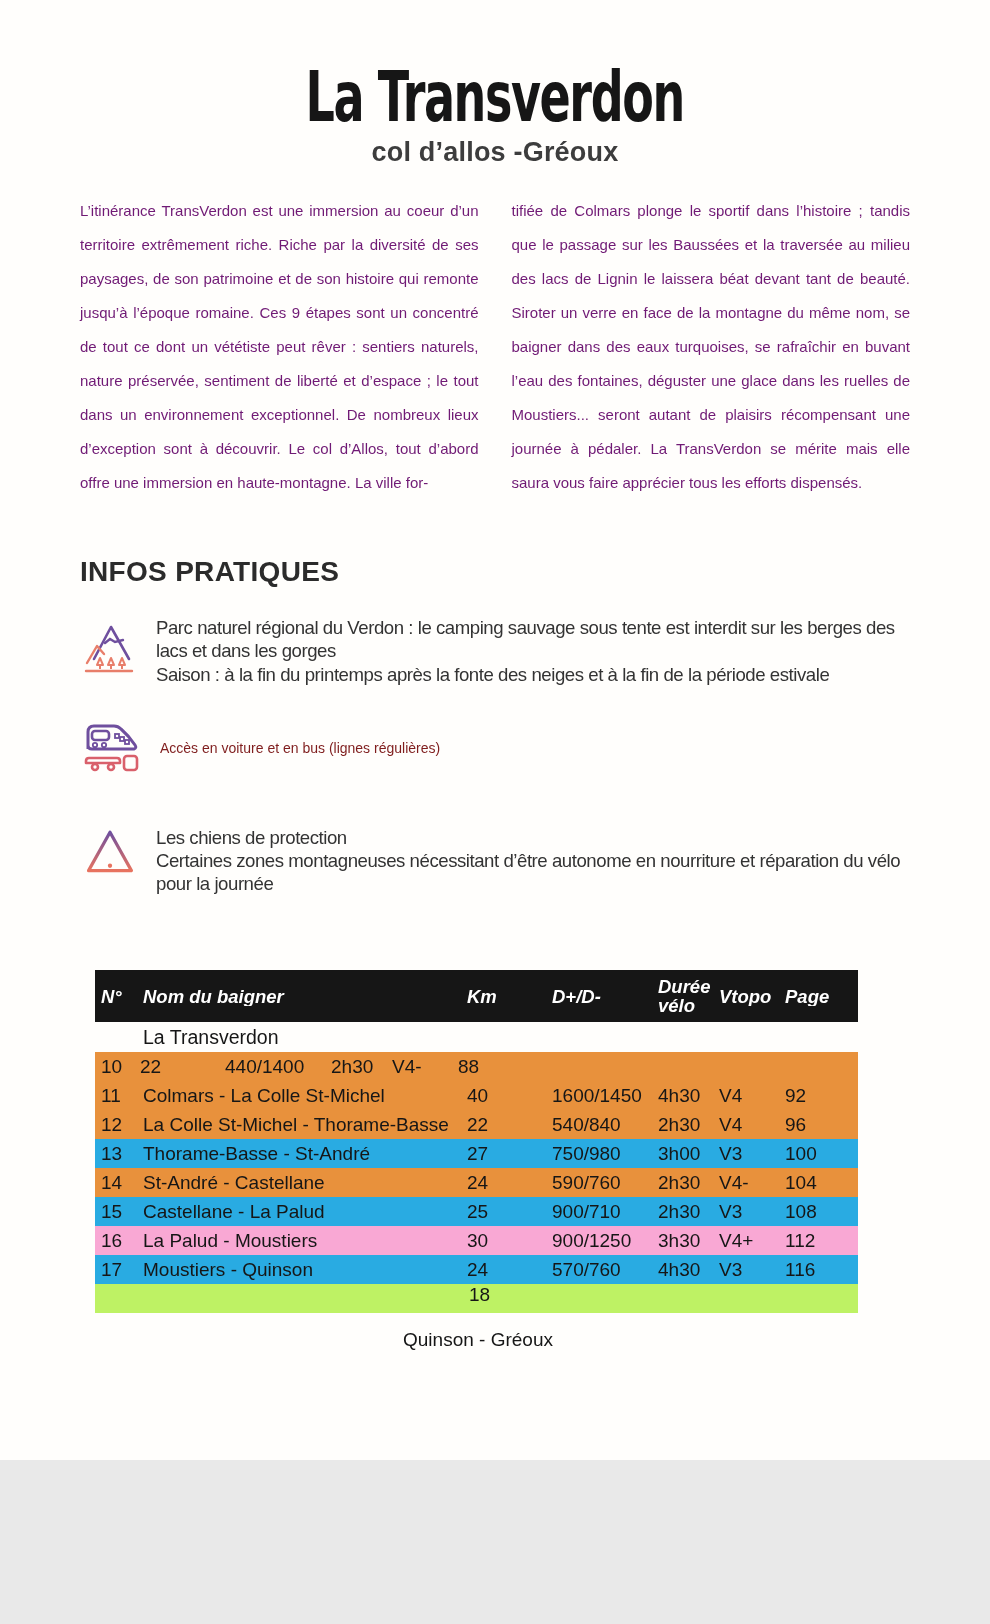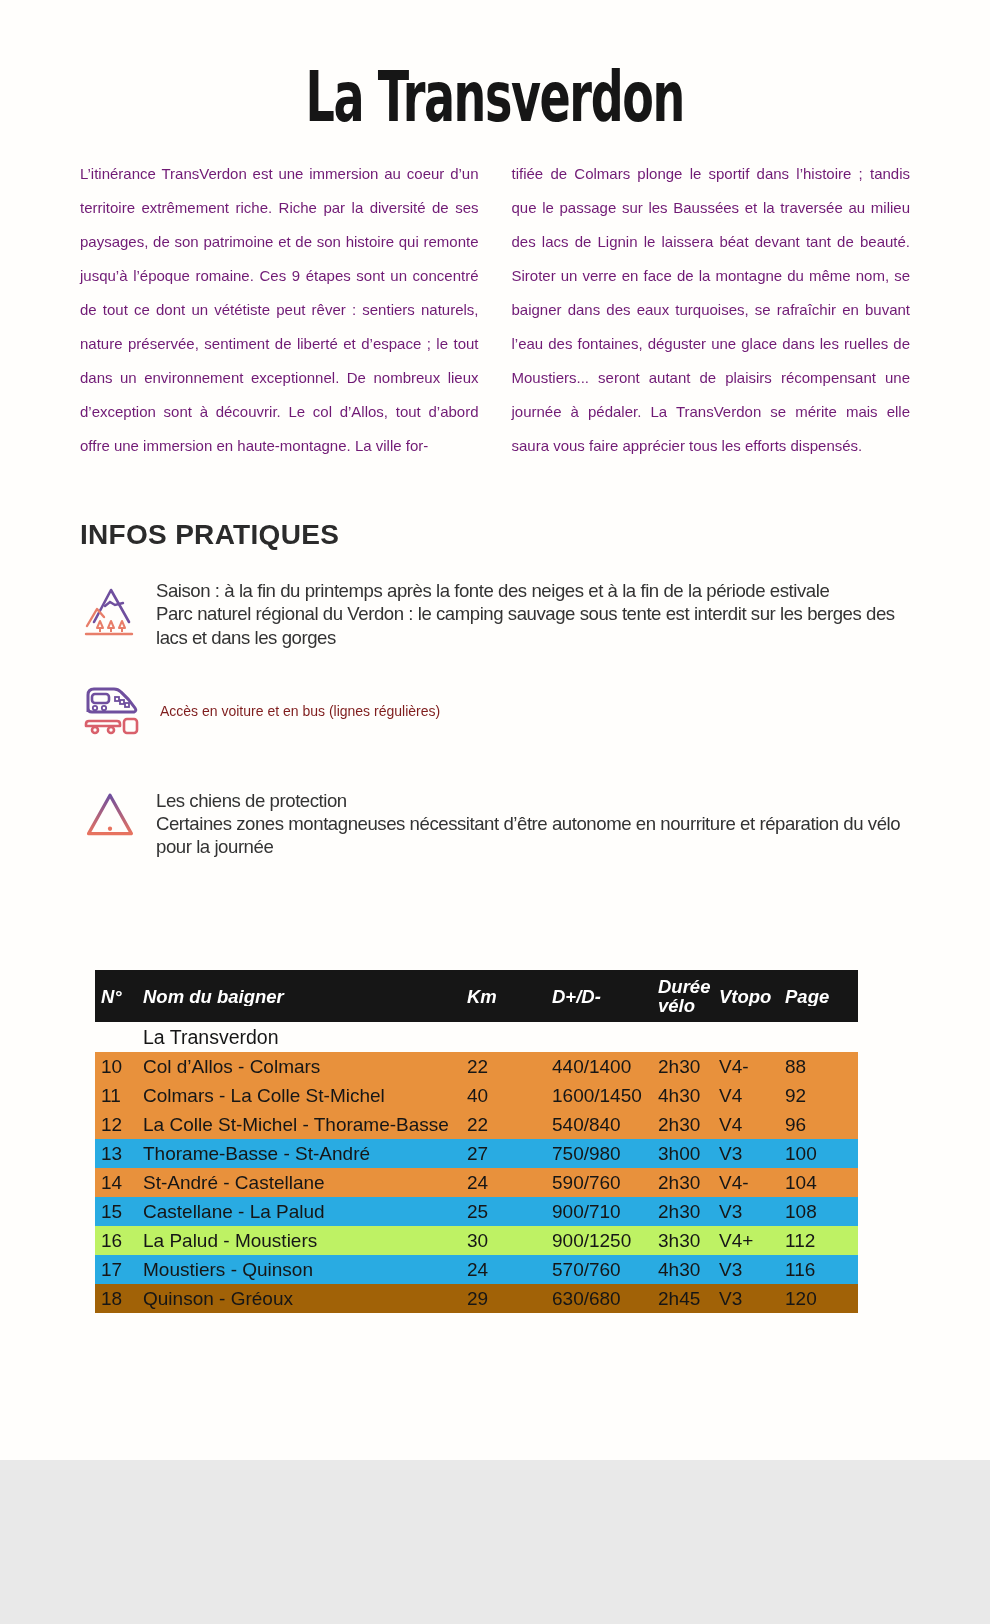--- a/index.html
+++ b/index.html
@@ -131,20 +131,21 @@
   }
 </style>
 </head>
 <body>
 
 <div class="page">
 
   <div class="title-wrap">
     <div class="page-title">La Transverdon</div>
   </div>
+  <div class="page-subtitle">col d’allos -Gréoux</div>
 
   <div class="intro">
     <p>L’itinérance TransVerdon est une immer­sion au coeur d’un territoire extrême­ment riche. Riche par la diversité de ses paysages, de son patrimoine et de son histoire qui remonte jusqu’à l’époque romaine. Ces 9 étapes sont un concentré de tout ce dont un vététiste peut rêver : sentiers naturels, nature préservée, senti­ment de liberté et d’espace ; le tout dans un environnement exceptionnel. De nom­breux lieux d’exception sont à découvrir. Le col d’Allos, tout d’abord offre une im­mersion en haute-montagne. La ville for-</p>
     <p>tifiée de Colmars plonge le sportif dans l’histoire ; tandis que le passage sur les Baussées et la traversée au milieu des lacs de Lignin le laissera béat devant tant de beauté. Siroter un verre en face de la montagne du même nom, se baigner dans des eaux turquoises, se rafraîchir en buvant l’eau des fontaines, déguster une glace dans les ruelles de Moustiers... seront autant de plaisirs récompensant une journée à pédaler. La TransVerdon se mérite mais elle saura vous faire appré­cier tous les efforts dispensés.</p>
   </div>
 
   <h3 class="infos-heading">INFOS PRATIQUES</h3>
 
   <div class="info-item item-season">
     <span class="icon-box">
@@ -154,22 +155,22 @@
         <path d="M3 49 L13 32 L20 40" fill="none" stroke="#E87E6A" stroke-width="2.4" stroke-linejoin="round" stroke-linecap="round"></path>
         <g stroke="#E87E6A" stroke-width="2" fill="none" stroke-linejoin="round">
           <path d="M13 51 L16 44 L19 51 Z M16 51 V55"></path>
           <path d="M24 51 L27 44 L30 51 Z M27 51 V55"></path>
           <path d="M35 51 L38 44 L41 51 Z M38 51 V55"></path>
         </g>
         <path d="M2 57 H48" stroke="#E87E6A" stroke-width="2.4" stroke-linecap="round"></path>
       </svg>
     </span>
     <div class="info-text condensed">
+      <p>Parc naturel régional du Verdon : le camping sauvage sous tente est interdit sur les berges des lacs et dans les gorges</p>
       <p>Saison : à la fin du printemps après la fonte des neiges et à la fin de la période estivale</p>
-      <p>Parc naturel régional du Verdon : le camping sauvage sous tente est interdit sur les berges des lacs et dans les gorges</p>
     </div>
   </div>
 
   <div class="info-item item-access">
     <span class="icon-box">
       <svg width="56" height="54" viewBox="0 0 56 54">
         <path d="M4 29 V12 q0 -6 6 -6 h20 q4 0 7 3 q8 7 14 16 q2 3 -1 4 H8 q-4 0 -4 -4" fill="none" stroke="#6F4F9E" stroke-width="3" stroke-linejoin="round"></path>
         <rect x="8" y="11" width="17" height="9" rx="3" fill="none" stroke="#6F4F9E" stroke-width="2.6"></rect>
         <circle cx="11" cy="25" r="2.2" fill="none" stroke="#6F4F9E" stroke-width="1.8"></circle>
         <circle cx="20" cy="25" r="2.2" fill="none" stroke="#6F4F9E" stroke-width="1.8"></circle>
@@ -220,21 +221,20 @@
       <span class="cell c4">Durée vélo</span>
       <span class="cell c5">Vtopo</span>
       <span class="cell c6">Page</span>
     </div>
     <div class="group-row">
       <span>La Transverdon</span>
     </div>
     <div id="table-body">
         <div class="trow" style="background: rgb(232, 145, 60);">
     <span class="cell c0">10</span>
-    <span class="cell c1">Col d’Allos - Colmars</span>
     <span class="cell c2">22</span>
     <span class="cell c3">440/1400</span>
     <span class="cell c4">2h30</span>
     <span class="cell c5">V4-</span>
     <span class="cell c6">88</span>
   </div>
         <div class="trow" style="background: rgb(232, 145, 60);">
     <span class="cell c0">11</span>
     <span class="cell c1">Colmars - La Colle St-Michel</span>
     <span class="cell c2">40</span>
@@ -272,39 +272,39 @@
   </div>
         <div class="trow" style="background: rgb(41, 171, 226);">
     <span class="cell c0">15</span>
     <span class="cell c1">Castellane - La Palud</span>
     <span class="cell c2">25</span>
     <span class="cell c3">900/710</span>
     <span class="cell c4">2h30</span>
     <span class="cell c5">V3</span>
     <span class="cell c6">108</span>
   </div>
-        <div class="trow" style="background: #bef264;">
+        <div class="trow" style="background: #f9a8d4;">
     <span class="cell c0">16</span>
     <span class="cell c1">La Palud - Moustiers</span>
     <span class="cell c2">30</span>
     <span class="cell c3">900/1250</span>
     <span class="cell c4">3h30</span>
     <span class="cell c5">V4+</span>
     <span class="cell c6">112</span>
   </div>
         <div class="trow" style="background: rgb(41, 171, 226);">
     <span class="cell c0">17</span>
     <span class="cell c1">Moustiers - Quinson</span>
     <span class="cell c2">24</span>
     <span class="cell c3">570/760</span>
     <span class="cell c4">4h30</span>
     <span class="cell c5">V3</span>
     <span class="cell c6">116</span>
   </div>
-        <div class="trow" style="background: #a16207;">
+        <div class="trow" style="background: #bef264; flex-direction: column;">
     <span class="cell c0">18</span>
     <span class="cell c1">Quinson - Gréoux</span>
     <span class="cell c2">29</span>
     <span class="cell c3">630/680</span>
     <span class="cell c4">2h45</span>
     <span class="cell c5">V3</span>
     <span class="cell c6">120</span>
   </div>
       </div>
   </div>

